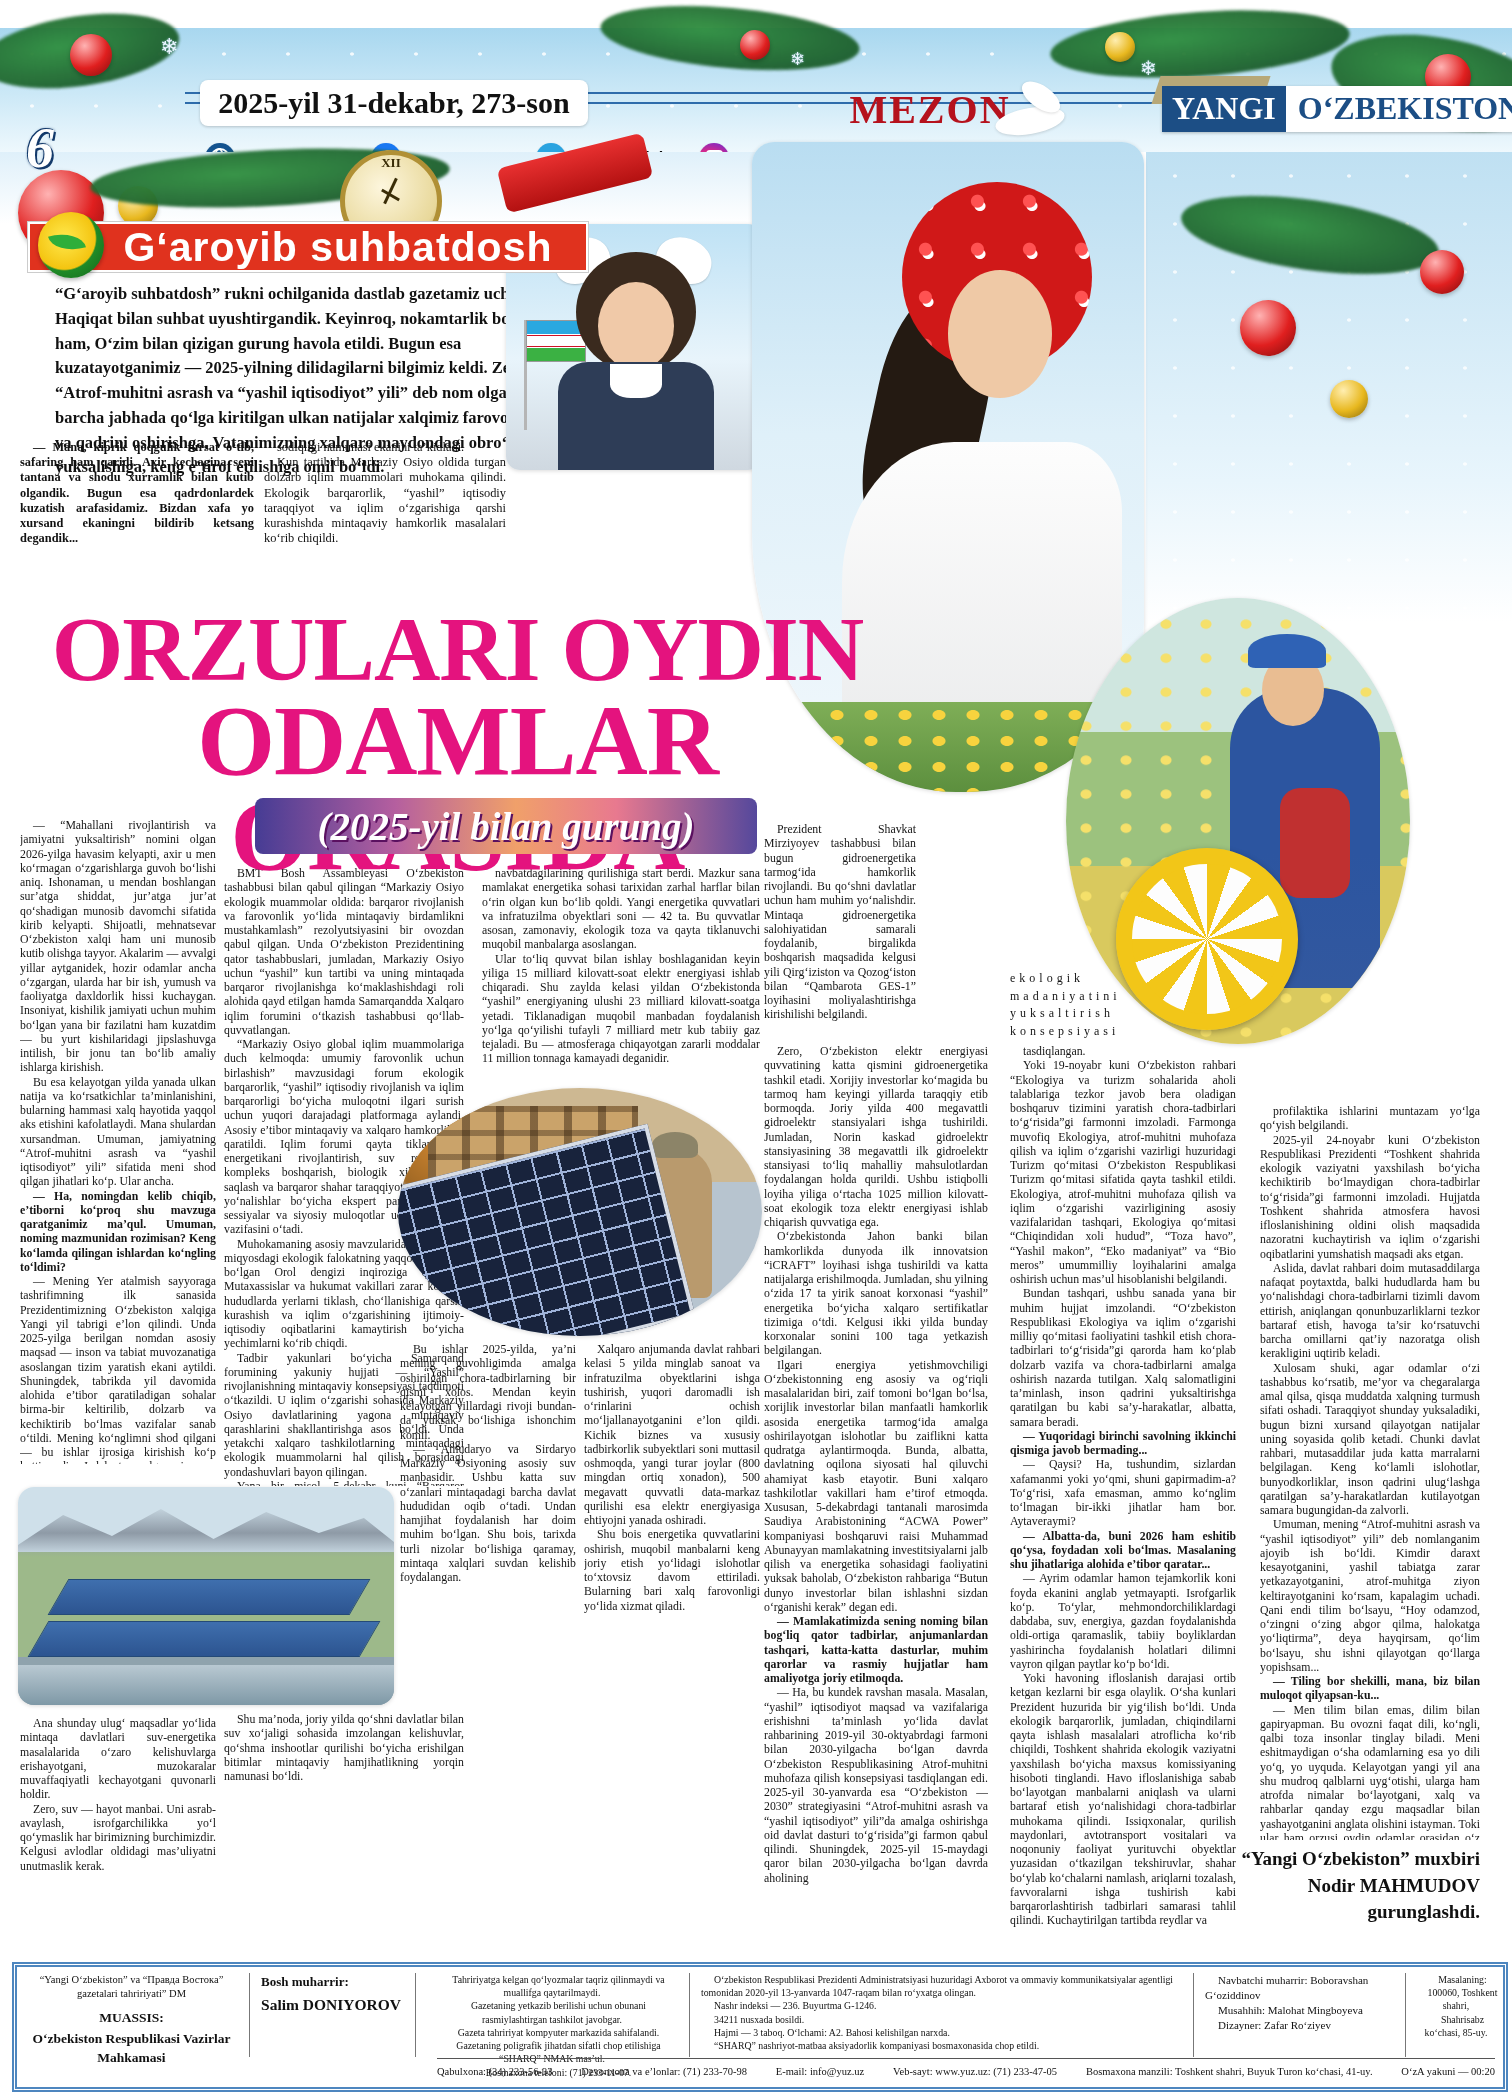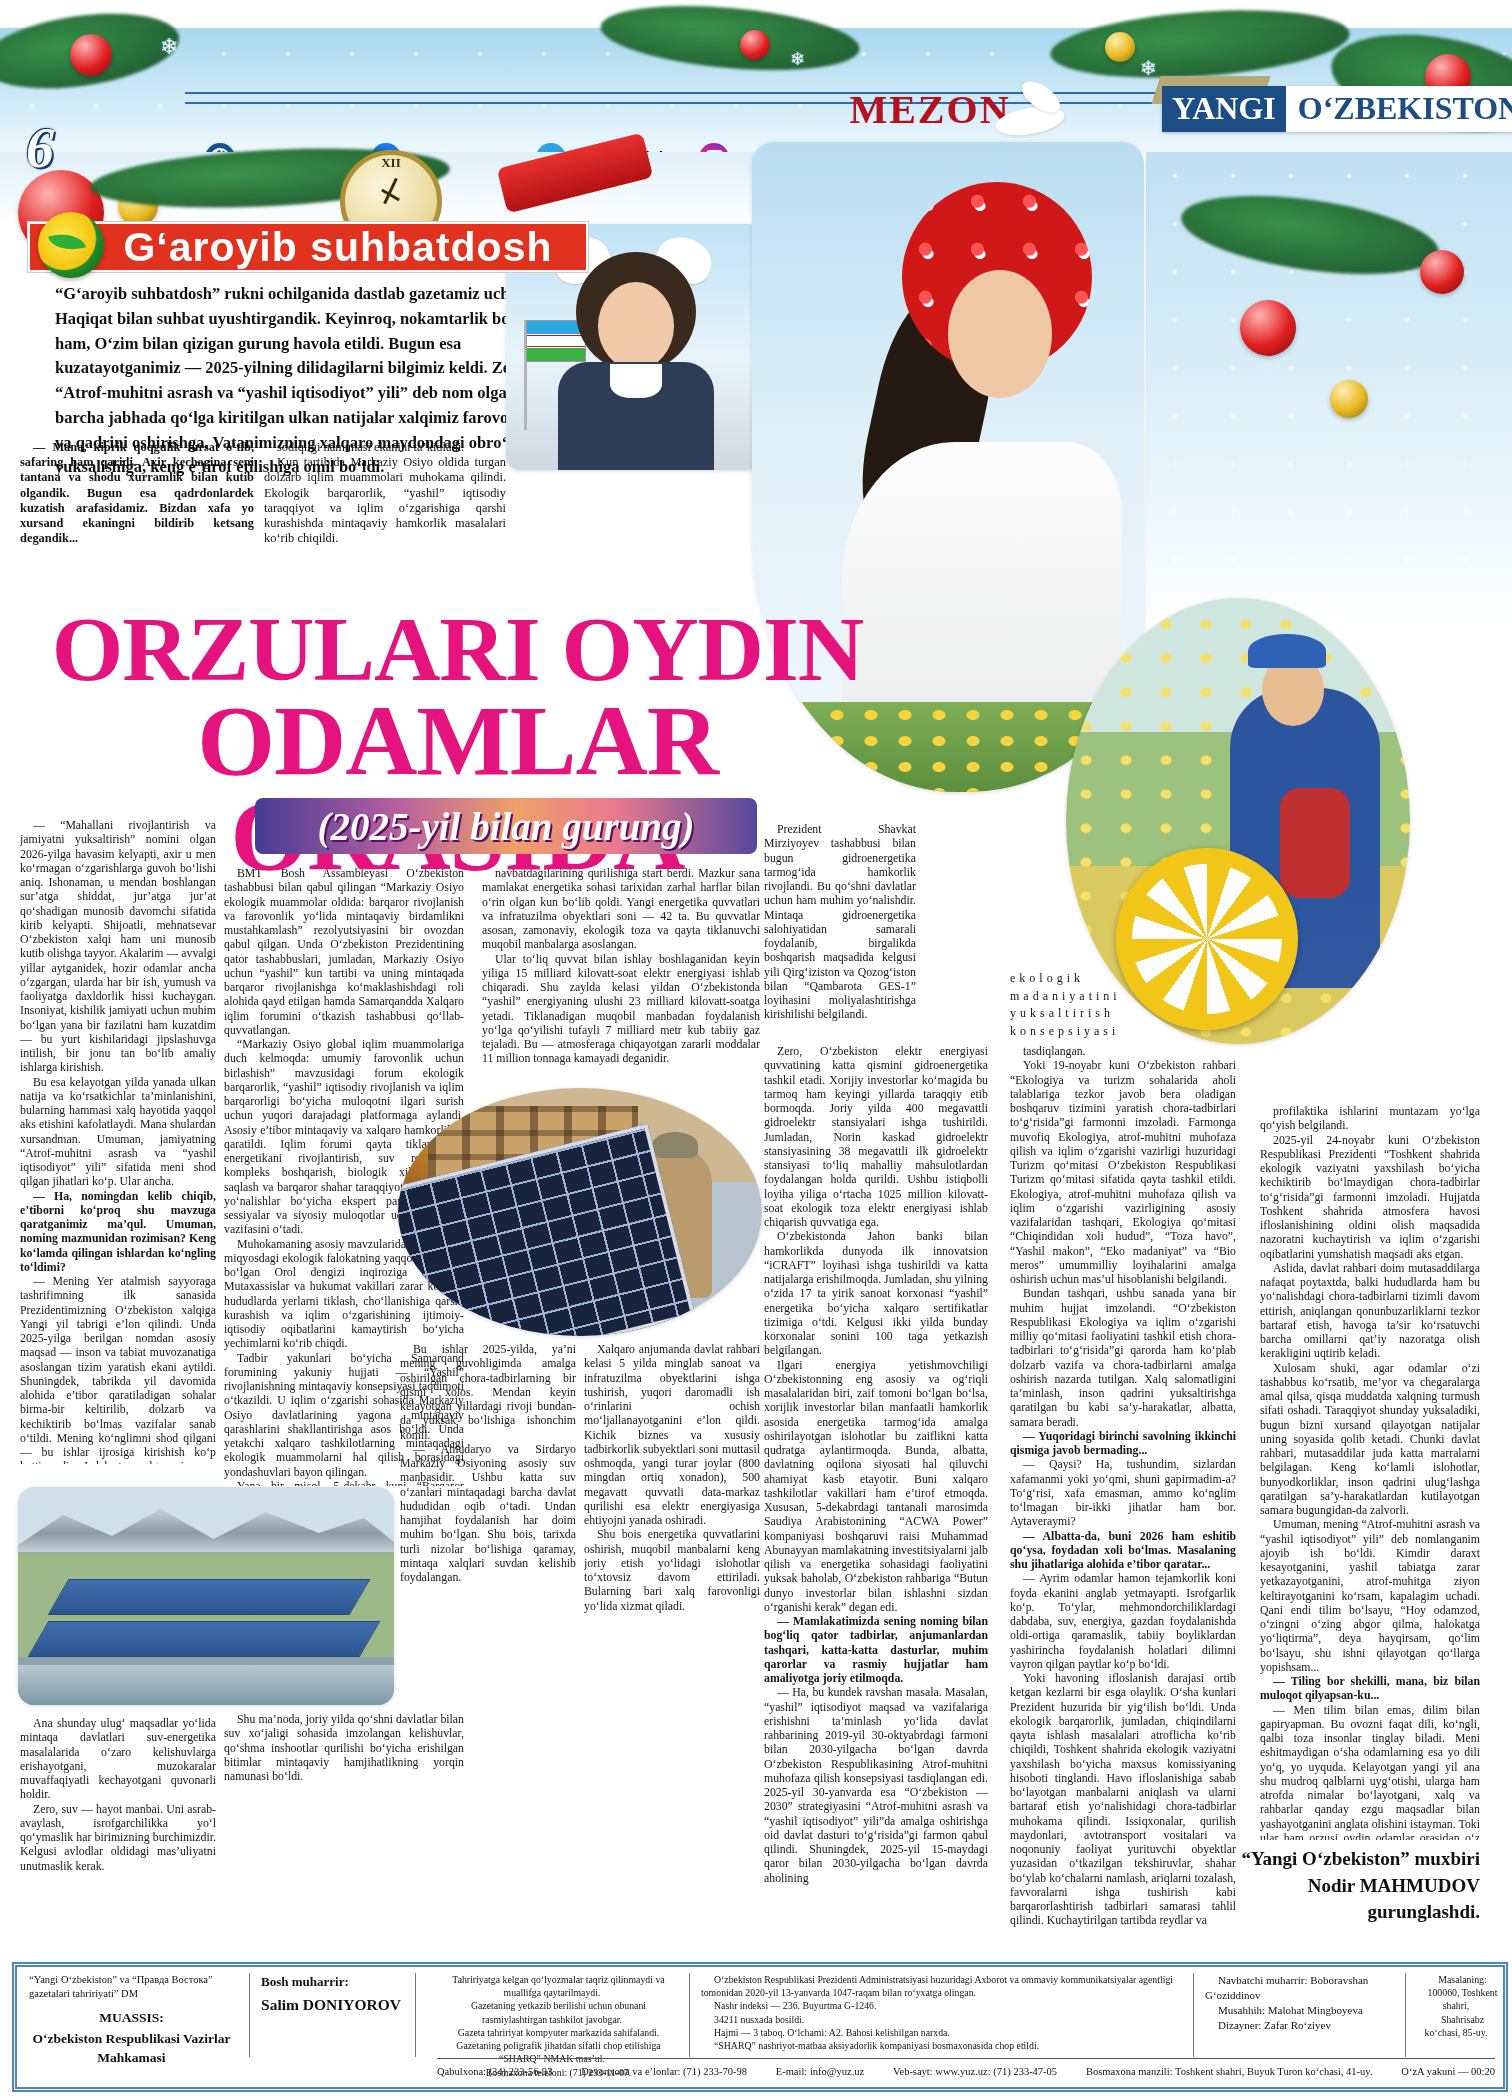--- a/index.html
+++ b/index.html
@@ -158,21 +158,21 @@
   .p-b1,.p-b2{position:absolute;height:34px;background:linear-gradient(180deg,#3f6fae,#2c5490);border:1px solid #244a77;}
   .p-b1{left:40px;top:92px;width:300px;transform:skewX(-30deg);}
   .p-b2{left:20px;top:134px;width:330px;transform:skewX(-30deg);}
   .p-water{position:absolute;left:0;top:178px;width:376px;height:40px;background:linear-gradient(180deg,#b9c9d2,#7e98a6);}
 
   
   .footer{left:12px;top:1962px;width:1486px;height:120px;border:5px double #4d86bf;background:#fff;
      font-size:10.5px;line-height:1.35;}
   .fcell{position:absolute;top:6px;}
   .vr{position:absolute;top:6px;bottom:30px;width:1px;background:#777;}
-  .fc-quote{font-size:10.5px;}
+  .fc-quote{font-size:10.5px;text-align:center;}
   .muassis{font-weight:bold;text-align:center;font-size:13.5px;margin-top:8px;line-height:1.4;}
   .bm-label{font-weight:bold;font-size:13px;text-align:left;}
   .bm-name{font-weight:bold;font-size:15.5px;text-align:center;margin-top:4px;}
   .tiny{font-size:9.8px;text-align:center;}
   .fstrip{position:absolute;left:420px;right:8px;bottom:4px;height:22px;border-top:1px solid #555;
      display:flex;align-items:center;justify-content:space-between;font-size:10.5px;padding-top:2px;}
   .fstrip .li{white-space:nowrap;}
 </style>
 </head>
 <body>
@@ -186,20 +186,23 @@
     <div class="branch" style="left:1050px;top:-16px;width:300px;height:64px;transform:rotate(-4deg);"></div>
     <div class="branch" style="left:1330px;top:10px;width:220px;height:90px;transform:rotate(10deg);"></div>
     <div class="ball" style="left:70px;top:6px;width:42px;height:42px;"></div>
     <div class="ball" style="left:740px;top:2px;width:30px;height:30px;"></div>
     <div class="ballg" style="left:1105px;top:4px;width:30px;height:30px;"></div>
     <div class="ball" style="left:1425px;top:26px;width:46px;height:46px;"></div>
     <div class="snow" style="left:160px;top:6px;font-size:22px;">❄</div>
     <div class="snow" style="left:790px;top:20px;font-size:18px;">❄</div>
     <div class="snow" style="left:1140px;top:28px;font-size:20px;">❄</div>
 
+    <div class="abs date-box">
+        <span>2025-yil 31-dekabr, 273-son</span>
+      </div>
     <div class="abs mezon">MEZON</div>
     <div class="abs masthead">
       <span class="tan"></span>
       <span class="mh1">YANGI</span>
       <span class="mh2">O‘ZBEKISTON</span>
     </div>
 
     <div class="abs social">
       <span class="si globe">
           <span class="gl"></span>

